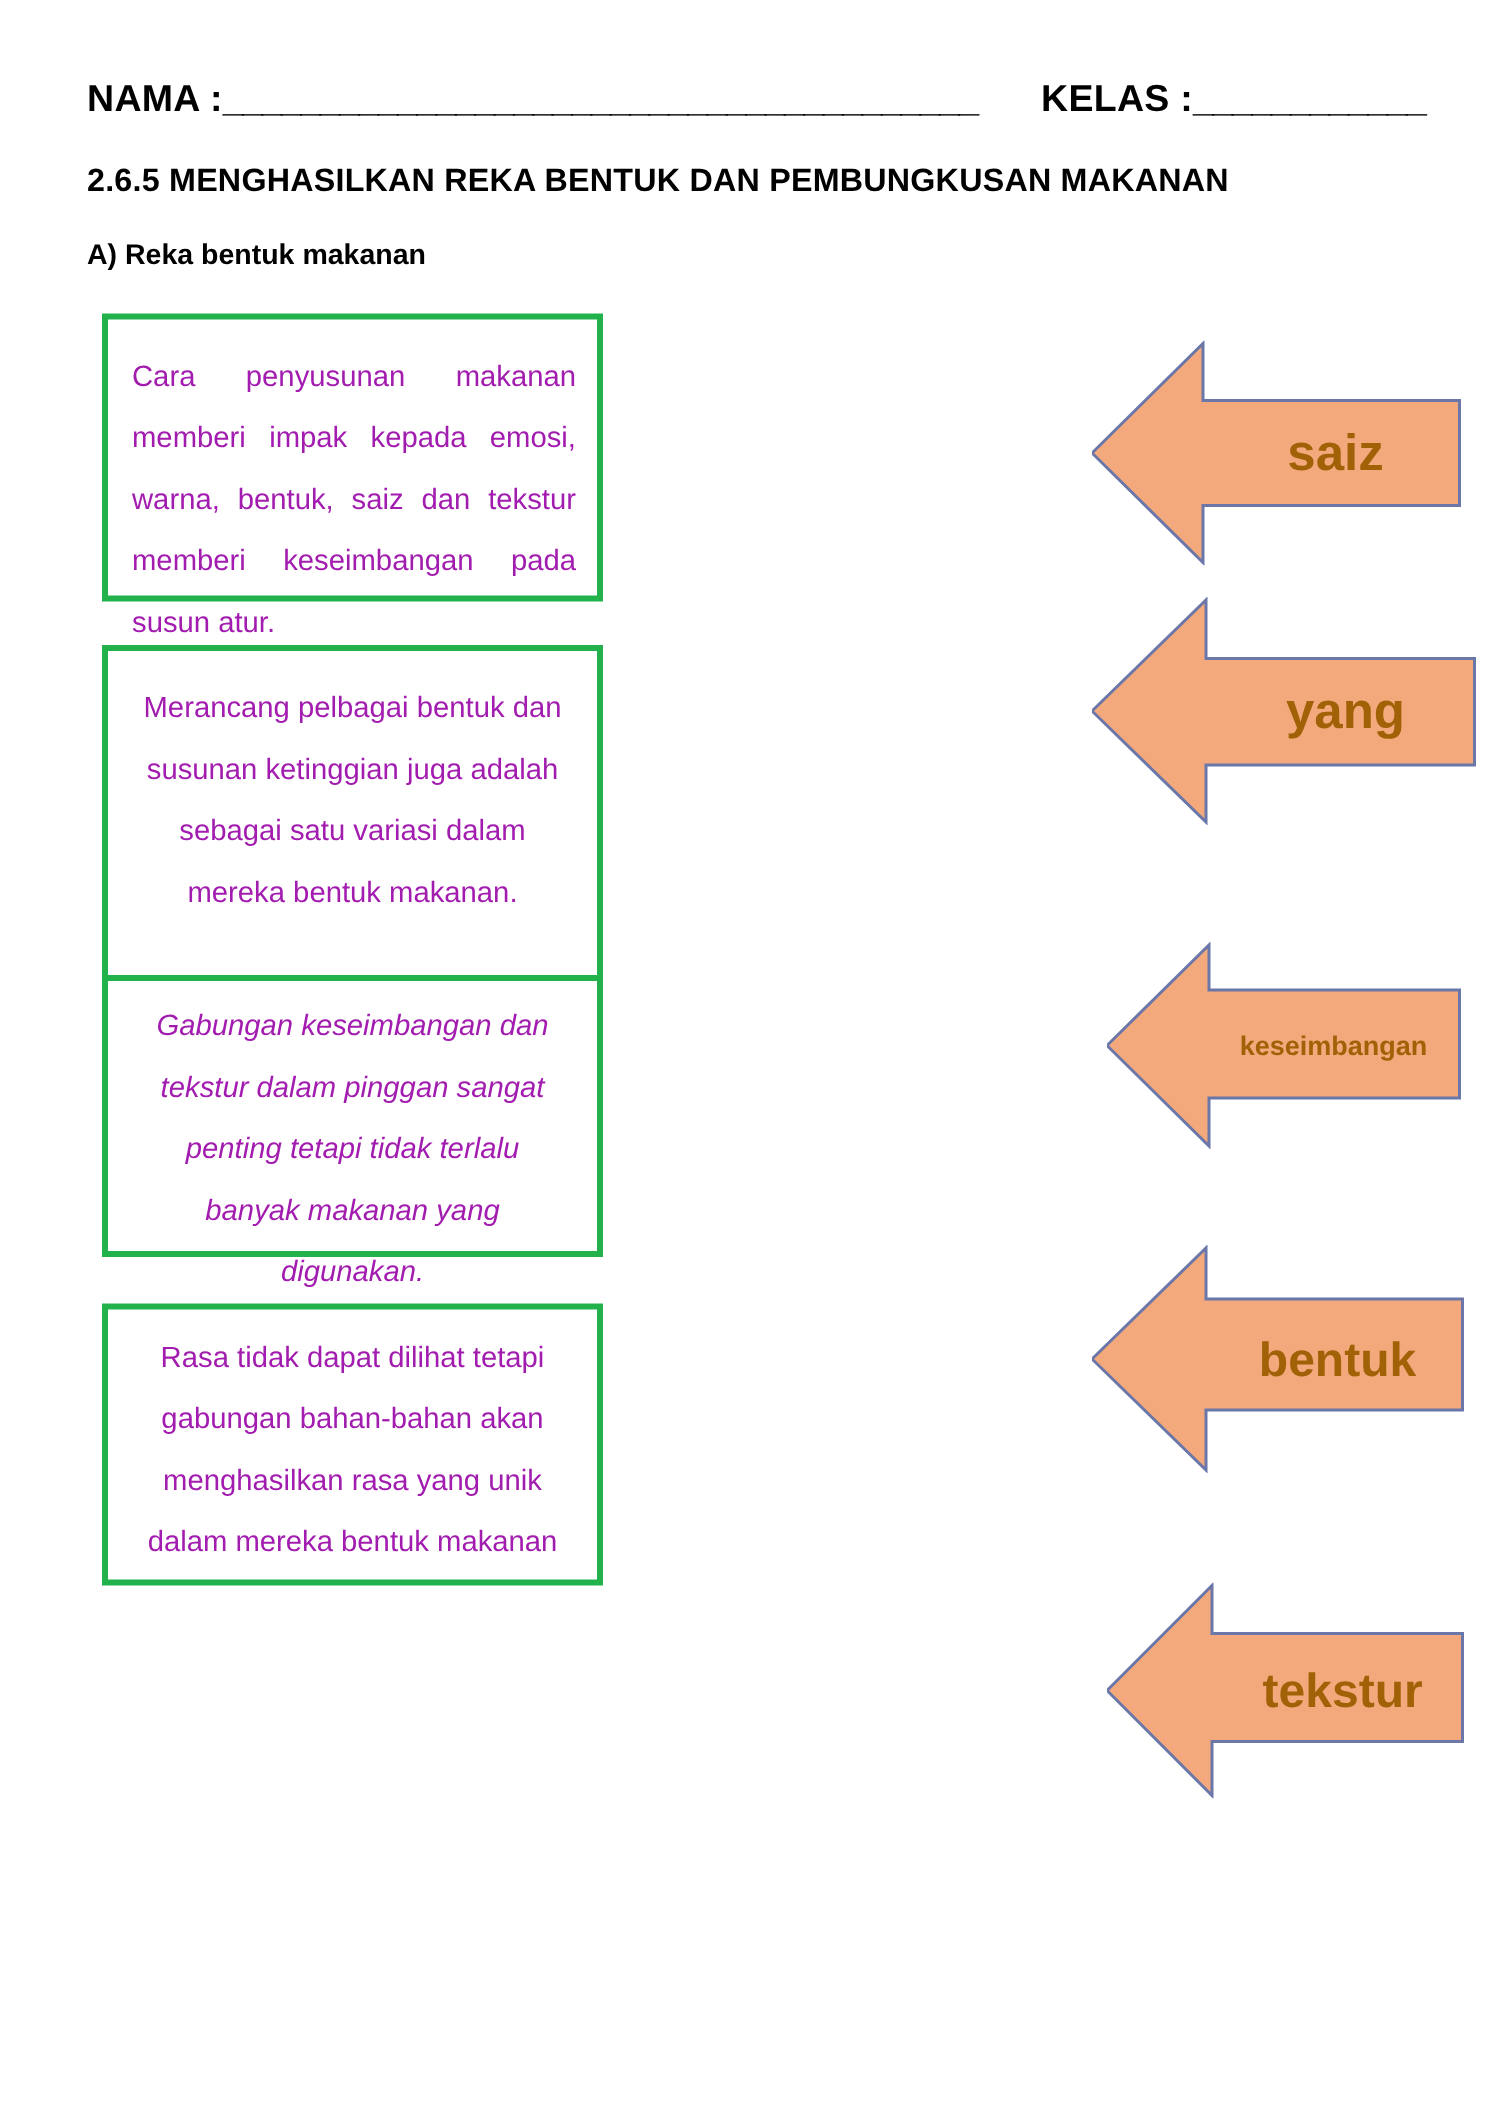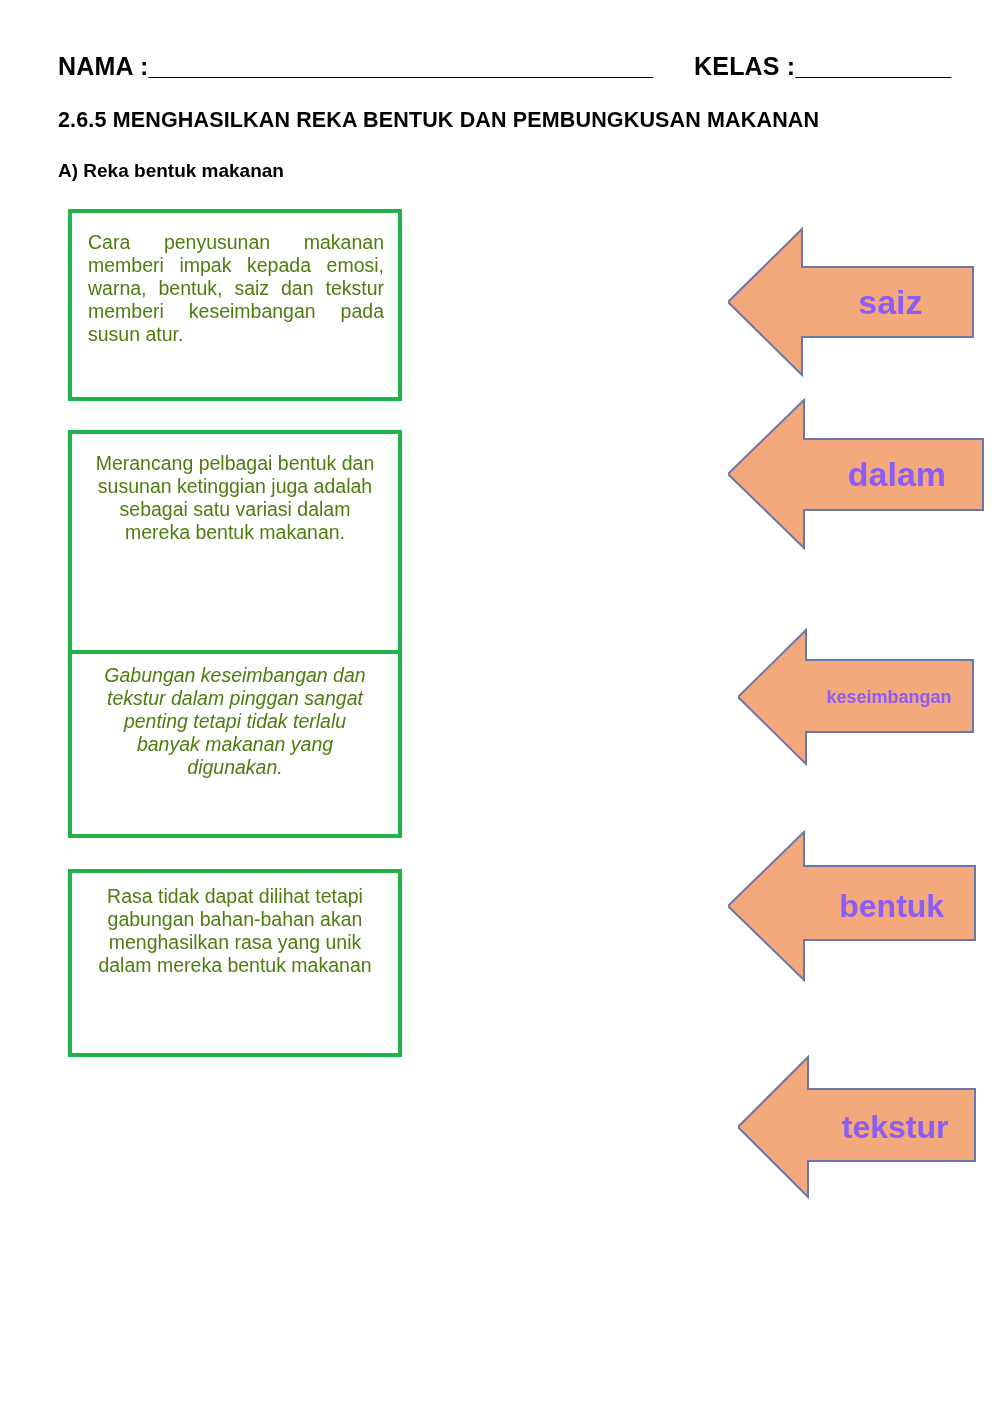--- a/index.html
+++ b/index.html
@@ -75,43 +75,43 @@
     position: absolute;
     box-sizing: border-box;
     border: 4px solid #22b24c;
     background: #ffffff;
   }
   .gbox .txt {
     position: absolute;
     left: 16px;
     right: 14px;
     font-size: 19.5px;
-    line-height: 23px;
-    color: #4d7c0f;
+    line-height: 41px;
+    color: #a21caf;
     font-family: "Liberation Sans", sans-serif;
   }
   .just .txt { text-align: justify; text-align-last: left; }
   .cent .txt { text-align: center; }
 
   
   .arrow {
     position: absolute;
   }
   .arrow svg { display: block; width: 100%; height: 100%; }
   .arrow .alabel {
     position: absolute;
     top: 0;
     height: 100%;
     left: 34%;
     right: 2%;
     display: flex;
     align-items: center;
     justify-content: center;
     font-weight: bold;
-    color: #8b5cf6;
+    color: #a16207;
     white-space: nowrap;
     pointer-events: none;
     font-family: "Liberation Sans", sans-serif;
   }
 </style>
 </head>
 <body>
 
 <div id="page">
 
@@ -144,21 +144,21 @@
     <svg viewBox="0 0 246 150" preserveAspectRatio="none">
       <polygon points="0,75 74,2 74,40 245,40 245,110 74,110 74,148" fill="#f4a97c" stroke="#6a77a8" stroke-width="2"></polygon>
     </svg>
     <div class="alabel" style="font-size:34px;">saiz</div>
   </div>
 
   <div class="arrow" style="left:728px; top:398px; width:256px; height:152px;">
     <svg viewBox="0 0 256 152" preserveAspectRatio="none">
       <polygon points="0,76 76,2 76,41 255,41 255,112 76,112 76,150" fill="#f4a97c" stroke="#6a77a8" stroke-width="2"></polygon>
     </svg>
-    <div class="alabel" style="font-size:34px;">dalam</div>
+    <div class="alabel" style="font-size:34px;">yang</div>
   </div>
 
   <div class="arrow" style="left:738px; top:628px; width:236px; height:138px;">
     <svg viewBox="0 0 236 138" preserveAspectRatio="none">
       <polygon points="0,69 68,2 68,32 235,32 235,104 68,104 68,136" fill="#f4a97c" stroke="#6a77a8" stroke-width="2"></polygon>
     </svg>
     <div class="alabel" style="font-size:18px; left:30%;">keseimbangan</div>
   </div>
 
   <div class="arrow" style="left:728px; top:830px; width:248px; height:152px;">

